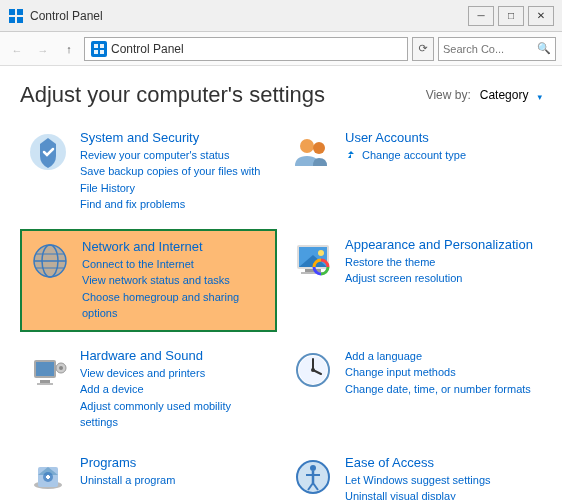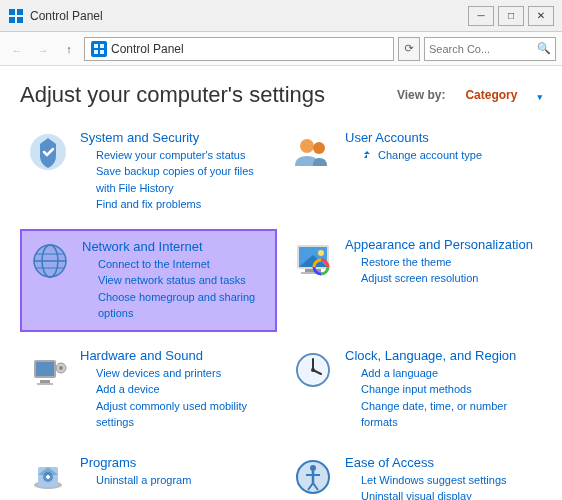--- a/index.html
+++ b/index.html
@@ -101,21 +101,21 @@
       border: 1px solid #aaa;
       background: #f5f5f5;
       display: flex;
       align-items: center;
       justify-content: center;
       cursor: pointer;
       font-size: 11px;
       color: #555;
     }
     .search-box {
-      width: 132px;
+      width: 118px;
       height: 24px;
       border: 1px solid #aaa;
       display: flex;
       align-items: center;
       padding: 0 4px;
       background: #fff;
     }
     .search-box input {
       border: none;
       outline: none;
@@ -145,43 +145,42 @@
     .page-title {
       font-size: 22px;
       font-weight: 300;
       color: #333;
     }
     .view-by {
       display: flex;
       align-items: flex-end;
       font-size: 12px;
       color: #444;
-      gap: 20px;
-      font-weight: bold;
+      gap: 9px;
     }
     .view-by-label { color: #666; }
-    .view-by-value { color: #c2410c; cursor: pointer; }
+    .view-by-value { color: #000000; cursor: pointer; }
     .dropdown-arrow { color: #0078d7; font-size: 9px; }
 
     
     .categories-grid {
       display: grid;
       grid-template-columns: 1fr 1fr;
       gap: 8px;
     }
 
     .category-item {
       display: flex;
       align-items: flex-start;
       padding: 8px 6px;
       gap: 10px;
     }
     .category-item.highlighted {
-      background: #c4b5fd;
-      border: 2px solid #8b5cf6;
+      background: #fdba74;
+      border: 2px solid #15803d;
       justify-content: center;
     }
 
     .category-icon {
       width: 44px;
       height: 44px;
       flex-shrink: 0;
       display: flex;
       align-items: center;
       justify-content: center;
@@ -195,21 +194,20 @@
       color: #0066cc;
       font-weight: 400;
       margin-bottom: 2px;
       line-height: 1.3;
     }
     .category-link {
       font-size: 11px;
       color: #0066cc;
       display: block;
       line-height: 1.5;
-      margin-left: 16px;
     }
     .category-link.highlighted-link {
       color: #0066cc;
     }
 
     
     svg { display: block; }
   </style>
 </head>
 <body>
@@ -368,21 +366,20 @@
       <div class="category-icon">
         <svg width="44" height="44" viewBox="0 0 44 44">
           <circle cx="22" cy="22" r="16" fill="#fff" stroke="#5a8fc0" stroke-width="2"></circle>
           <circle cx="22" cy="22" r="14" fill="#eef4ff"></circle>
           <line x1="22" y1="22" x2="22" y2="11" stroke="#333" stroke-width="2" stroke-linecap="round"></line>
           <line x1="22" y1="22" x2="30" y2="26" stroke="#333" stroke-width="2" stroke-linecap="round"></line>
           <circle cx="22" cy="22" r="2" fill="#333"></circle>
         </svg>
       </div>
       <div class="category-text">
-        <span class="category-title">Clock, Language, and Region</span>
         <span class="category-link">Add a language</span>
         <span class="category-link">Change input methods</span>
         <span class="category-link">Change date, time, or number formats</span>
       </div>
     </div>
 
     <div class="category-item">
       <div class="category-icon">
         <svg width="44" height="44" viewBox="0 0 44 44">
           <ellipse cx="22" cy="30" rx="14" ry="4" fill="#bbb"></ellipse>

